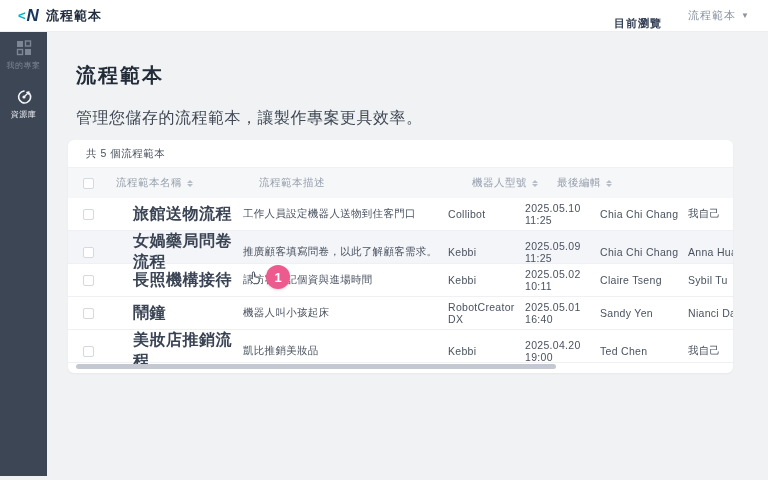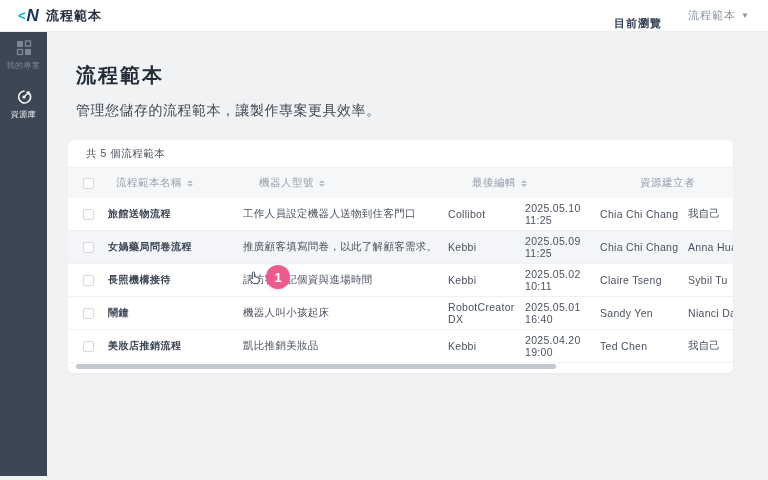--- a/index.html
+++ b/index.html
@@ -31,39 +31,39 @@
   }
   .side-item { display:flex; flex-direction:column; align-items:center; gap:4px; cursor:pointer; width:100%; }
   .side-item .lbl { font-size:8px; letter-spacing:.5px; }
   .side-item.muted { color:#7d8694; }
   .side-item.muted .lbl { color:#7d8694; }
   .side-item.active .lbl { color:#f2f4f7; }
   .side-icon { width:16px; height:16px; display:block; }
   
   .main { position:absolute; top:32px; left:47px; width:721px; height:448px; }
   .page-title { font-size:20px; font-weight:bold; color:#222b38; letter-spacing:2px; margin:30px 0 0 29px; }
-  .page-sub { font-size:14px; color:#3f4854; margin:13px 0 0 29px; letter-spacing:.5px; }
+  .page-sub { font-size:16px; color:#3f4854; margin:19px 0 0 29px; letter-spacing:.5px; }
   
   .card {
     position:absolute; left:21px; top:108px; width:665px; height:233px;
     background:#ffffff; border-radius:6px; overflow:hidden;
     box-shadow:0 1px 2px rgba(40,50,70,.05);
   }
   .card-summary {
     height:28px; display:flex; align-items:center; padding-left:18px;
     font-size:10.5px; color:#4a5260; letter-spacing:.5px; border-bottom:1px solid #f0f1f4;
   }
   .tgrid { display:grid; grid-template-columns:40px 135px 205px 77px 75px 88px 100px; align-items:center; }
   .thead { height:30px; background:#f6f7f9;gap:8px; }
   .th { font-size:10.5px; color:#97a0ae; display:flex; align-items:center; gap:5px; letter-spacing:.5px; }
   .trow { height:33px; border-bottom:1px solid #eef0f3; background:#fff; }
   .trow.hovered { background:#f4f5f8; }
   .cell-check { display:flex; justify-content:center; }
   .checkbox { width:11px; height:11px; border:1px solid #d4d8df; border-radius:2px; background:#fff; cursor:pointer; }
-  .c-name { font-size:10px; font-weight:bold; color:#3a4454; letter-spacing:.5px; }
+  .c-name { font-size:16px; font-weight:bold; color:#3a4454; letter-spacing:.5px;margin-left:25px; }
   .c-desc, .c-robot, .c-date, .c-editor, .c-creator { font-size:10.5px; color:#4a5260; letter-spacing:.3px; }
   .sort { display:inline-flex; flex-direction:column; gap:1px; }
   .sort i { display:block; width:0; height:0; border-left:3px solid transparent; border-right:3px solid transparent; }
   .sort .up { border-bottom:3px solid #b7bdc8; }
   .sort .dn { border-top:3px solid #b7bdc8; }
   
   .hscroll { position:absolute; left:0; bottom:3px; width:665px; height:6px; }
   .hthumb { position:absolute; left:8px; top:0; width:480px; height:5px; border-radius:3px; background:#c4c8d0; cursor:pointer; }
   
   .cursor-wrap { position:absolute; left:199px; top:233px; z-index:9; display:flex; align-items:center; }
@@ -126,20 +126,23 @@
           <span class="checkbox"></span>
         </div>
       <div class="th">
         <span>流程範本名稱</span>
         <span class="sort">
             <i class="up"></i>
             <i class="dn"></i>
           </span>
       </div>
       <div class="th">
+        <span>流程範本描述</span>
+      </div>
+      <div class="th">
         <span>機器人型號</span>
         <span class="sort">
             <i class="up"></i>
             <i class="dn"></i>
           </span>
       </div>
       <div class="th">
         <span>最後編輯</span>
         <span class="sort">
             <i class="up"></i>

